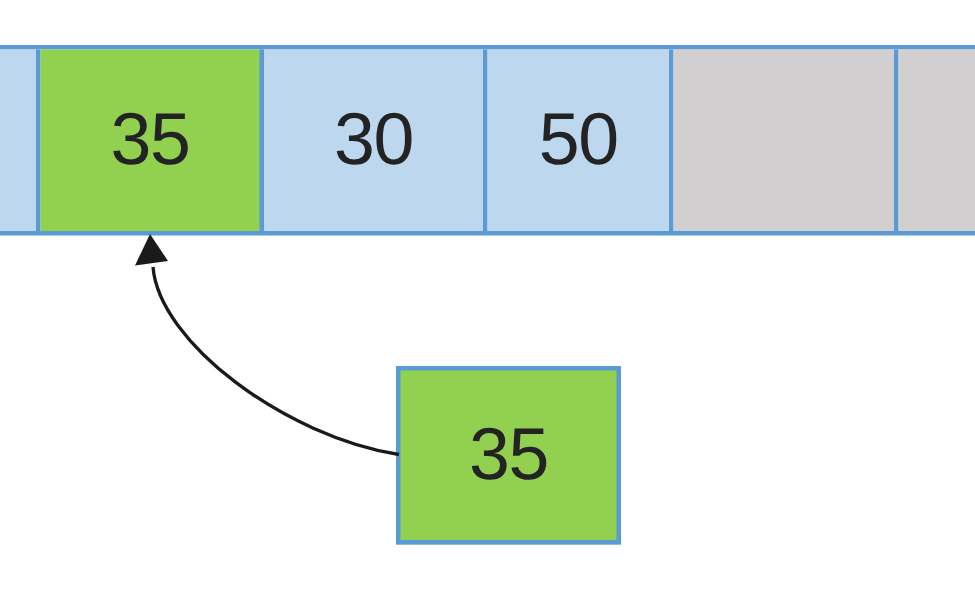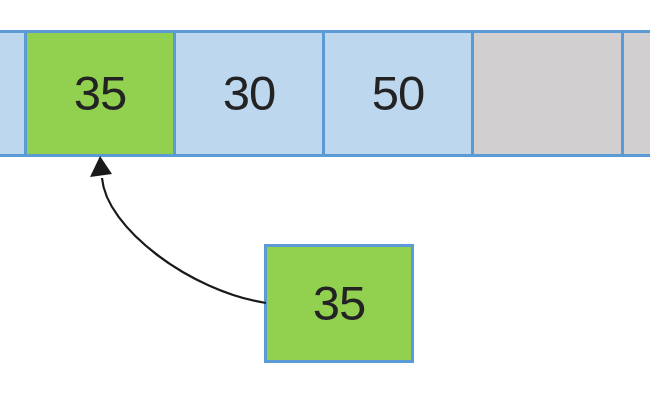--- a/index.html
+++ b/index.html
@@ -35,21 +35,21 @@
     justify-content: center;
     font-size: 49px;
     color: var(--text, #232323);
     line-height: 1;
     letter-spacing: -1px;
   }
   .cell:last-child { border-right: none; }
   .cell:nth-child(1) { width: 57px; }
   .cell:nth-child(2) { width: 149px; }
   .cell:nth-child(3) { width: 149px; }
-  .cell:nth-child(4) { width: 149px; }
+  .cell:nth-child(4) { width: 124px; }
   .cell:nth-child(5) { width: 150px; }
   .cell:nth-child(6) { flex: 1; }
   [data-fill="blue"]  { background: var(--fill-blue,  #BDD7EE); }
   [data-fill="green"] { background: var(--fill-green, #92D050); }
   [data-fill="gray"]  { background: var(--fill-gray,  #D1CFCF); }
   
   .insert-box {
     position: absolute;
     left: 264px;
     top: 244px;

